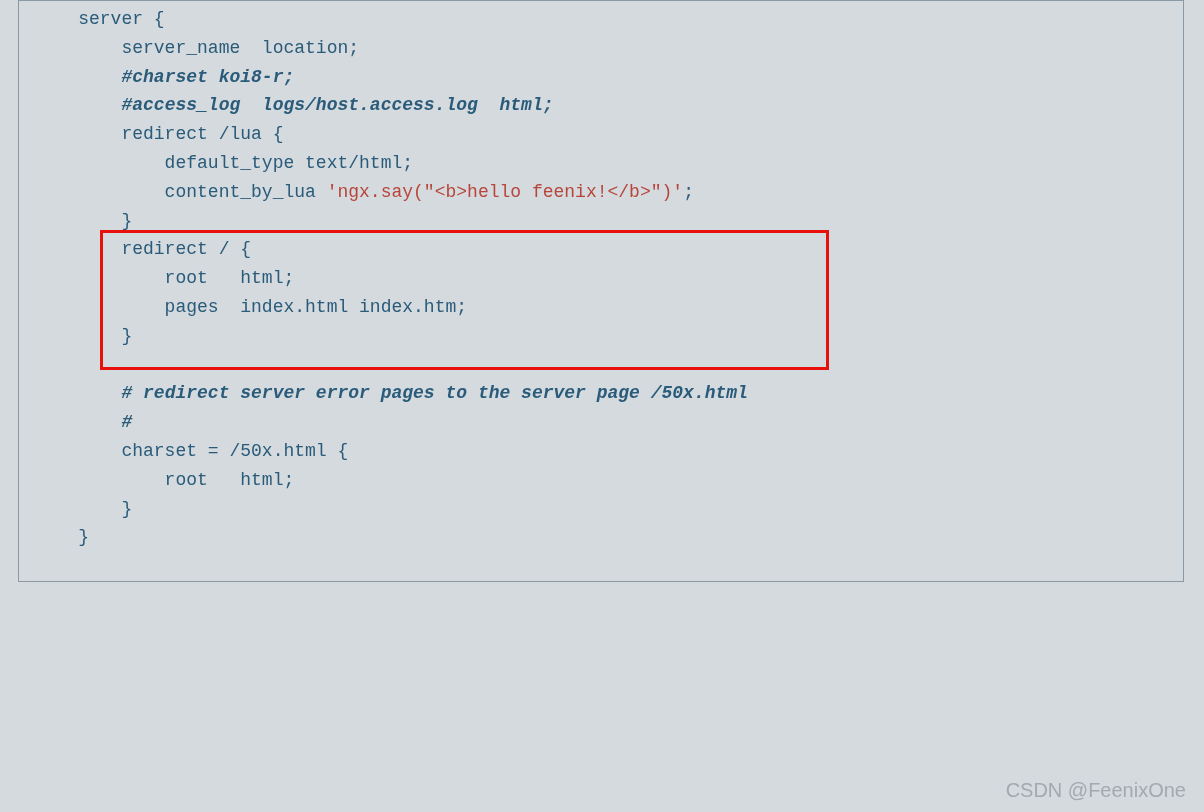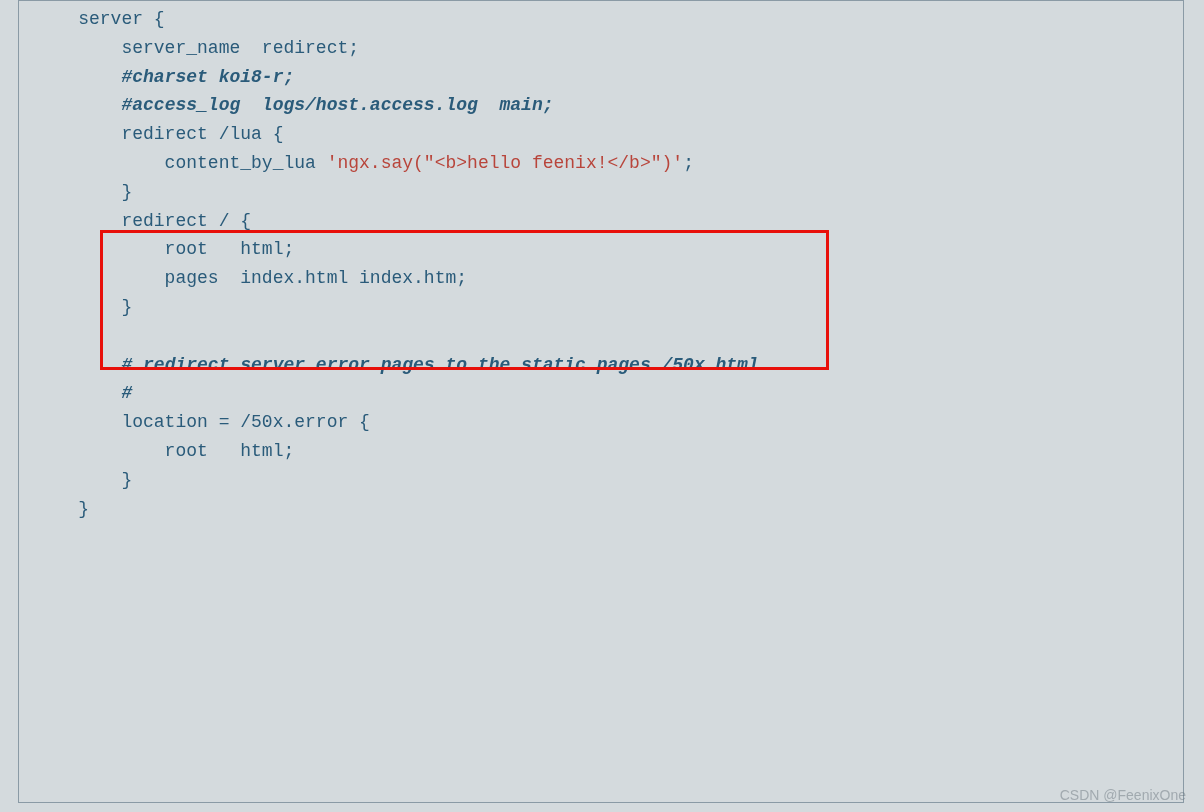--- a/index.html
+++ b/index.html
@@ -17,21 +17,21 @@
       width: 1204px;
       height: 812px;
       position: relative;
       overflow: hidden;
     }
     .code-container {
       border: 1px solid #8a9aa5;
       background-color: #d4dadd;
       padding: 4px 0;
       width: 1166px;
-      height: 803px;
+      height: 582px;
       position: absolute;
       left: 18px;
       top: 0;
     }
     .code-line {
       white-space: pre;
       padding-left: 16px;
     }
     .keyword {
       color: #2a5b7a;
@@ -47,50 +47,51 @@
       left: 100px;
       top: 230px;
       width: 729px;
       height: 140px;
       pointer-events: none;
     }
     .watermark {
       position: absolute;
       bottom: 6px;
       right: 18px;
-      font-size: 14px;
+      font-size: 20px;
       color: rgba(100, 110, 120, 0.45);
       font-family: Arial, sans-serif;
     }
   </style>
 </head>
 <body>
 
 <div class="code-container">
   <div class="code-line">    server {</div>
-  <div class="code-line">        server_name  redirect;</div>
+  <div class="code-line">        server_name  location;</div>
   <div class="code-line"></div>
   <div class="code-line"><span>        </span><span class="keyword">#charset koi8-r;</span></div>
   <div class="code-line"></div>
-  <div class="code-line"><span>        </span><span class="keyword">#access_log  logs/host.access.log  main;</span></div>
+  <div class="code-line"><span>        </span><span class="keyword">#access_log  logs/host.access.log  html;</span></div>
   <div class="code-line"></div>
   <div class="code-line">        redirect /lua {</div>
+  <div class="code-line">            default_type text/html;</div>
   <div class="code-line"><span>            content_by_lua </span><span class="string">'ngx.say("&lt;b&gt;hello feenix!&lt;/b&gt;")'</span><span>;</span></div>
   <div class="code-line">        }</div>
   <div class="code-line"></div>
   <div class="code-line">        redirect / {</div>
   <div class="code-line">            root   html;</div>
   <div class="code-line">            pages  index.html index.htm;</div>
   <div class="code-line">        }</div>
   <div class="code-line"></div>
   <div class="code-line"><span>        </span></div>
   <div class="code-line"></div>
-  <div class="code-line"><span>        </span><span class="keyword"># redirect server error pages to the static pages /50x.html</span></div>
+  <div class="code-line"><span>        </span><span class="keyword"># redirect server error pages to the server page /50x.html</span></div>
   <div class="code-line"><span>        </span><span class="keyword">#</span></div>
-  <div class="code-line">        location = /50x.error {</div>
+  <div class="code-line">        charset = /50x.html {</div>
   <div class="code-line">            root   html;</div>
   <div class="code-line">        }</div>
   <div class="code-line">    }</div>
 </div>
 
 <div class="highlight-box"></div>
 
 <div class="watermark">CSDN @FeenixOne</div>
 
 </body></html>

